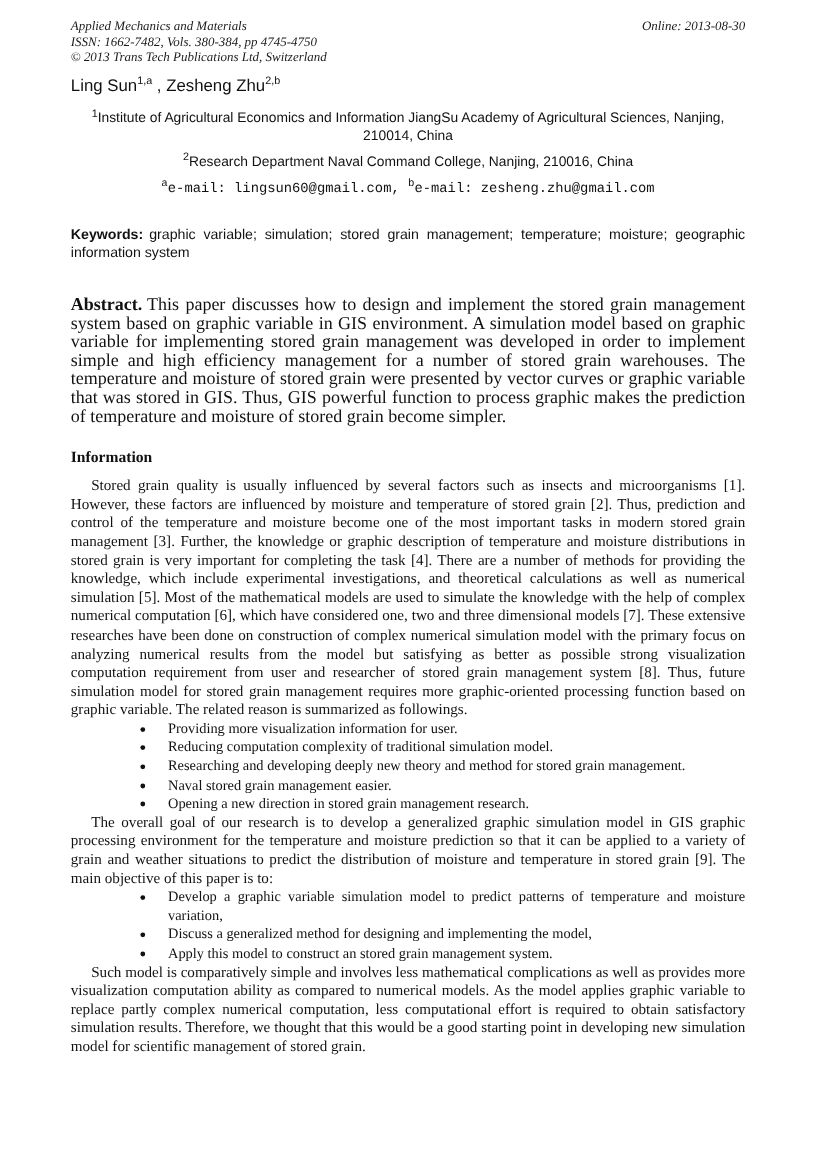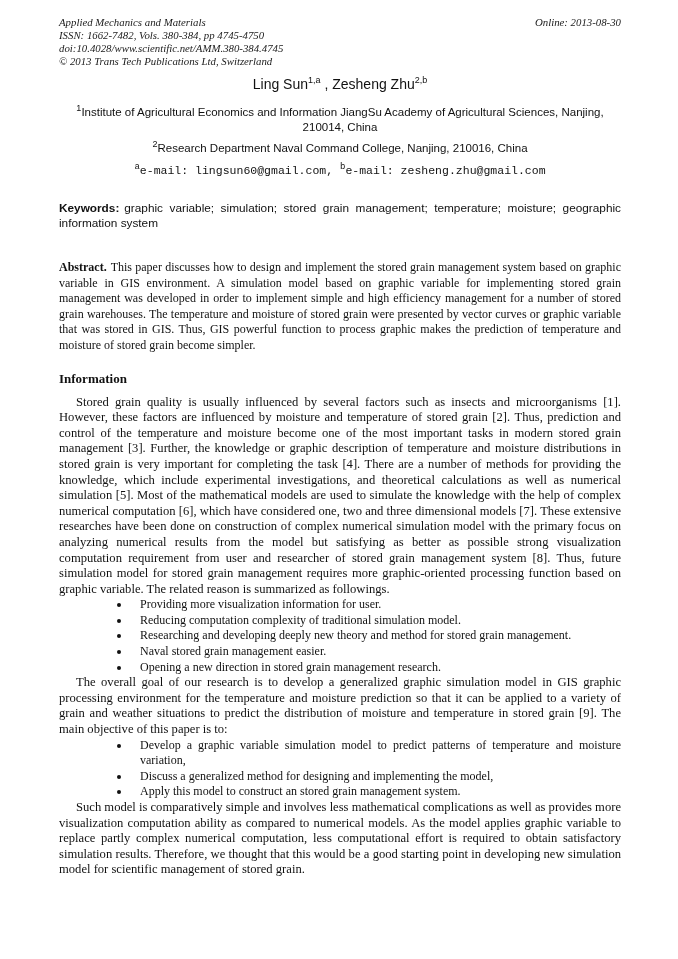--- a/index.html
+++ b/index.html
@@ -36,21 +36,21 @@
     margin-top: 15px;
     text-align: center;
     font-family: "Liberation Sans", sans-serif;
     font-weight: bold;
     font-size: 15.5px;
     line-height: 20px;
     color: #000000;
   }
   .authors {
     margin-top: 7px;
-    text-align: center;
+    text-align: left;
     font-family: "Liberation Sans", sans-serif;
     font-size: 14px;
     line-height: 19px;
   }
   .authors sup, .affil sup, .emails sup {
     font-size: 9px;
     line-height: 0;
   }
   .affil {
     margin-top: 11px;
@@ -75,21 +75,21 @@
     font-size: 11.8px;
     line-height: 15px;
     text-align: justify;
   }
   .keywords .lbl { font-weight: bold; margin-right: 5px; }
 
   
   .abstract {
     margin-top: 29px;
     font-family: "Liberation Serif", serif;
-    font-size: 12px;
+    font-size: 15px;
     line-height: 15.6px;
     text-align: justify;
   }
   .abstract .lbl { font-weight: bold; margin-right: 4px; }
 
   .section-heading {
     margin-top: 17px;
     font-family: "Liberation Serif", serif;
     font-weight: bold;
     font-size: 13px;
@@ -119,21 +119,20 @@
 </style>
 </head>
 <body>
 
 <div class="page">
 
   <div class="page-header">
     <div class="header-left">
       <div>Applied Mechanics and Materials</div>
       <div>ISSN: 1662-7482, Vols. 380-384, pp 4745-4750</div>
-      <div>doi:10.4028/www.scientific.net/AMM.380-384.4745</div>
       <div>© 2013 Trans Tech Publications Ltd, Switzerland</div>
     </div>
     <div class="header-right">Online: 2013-08-30</div>
   </div>
 
 
   <div class="authors"><span>Ling Sun</span><sup>1,a</sup><span> , </span><span>Zesheng Zhu</span><sup>2,b</sup></div>
 
   <div class="affil"><sup>1</sup><span>Institute of Agricultural Economics and Information JiangSu Academy of Agricultural Sciences, Nanjing, 210014, China</span></div>
 

